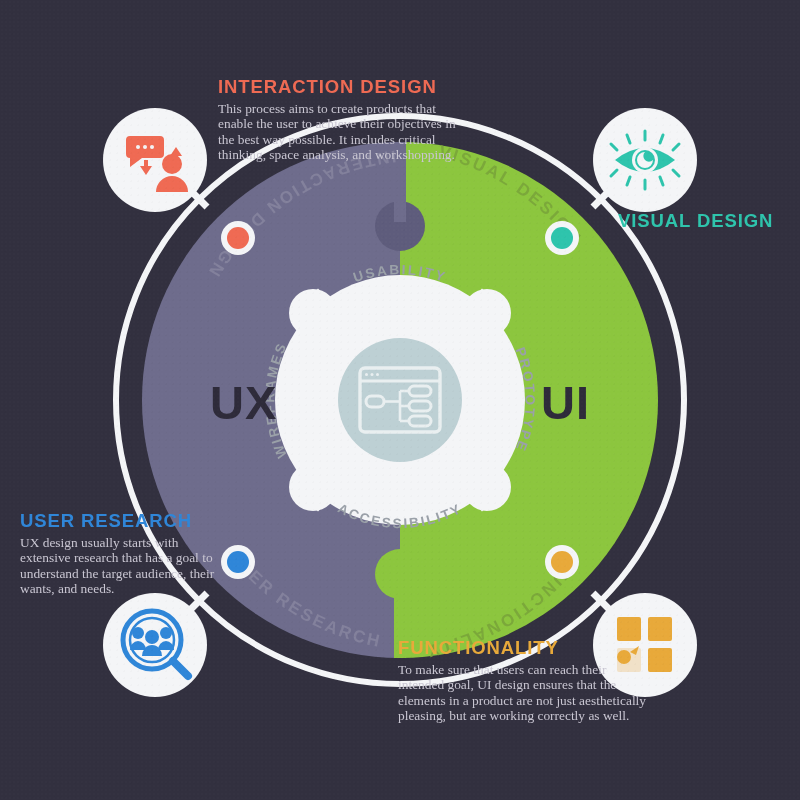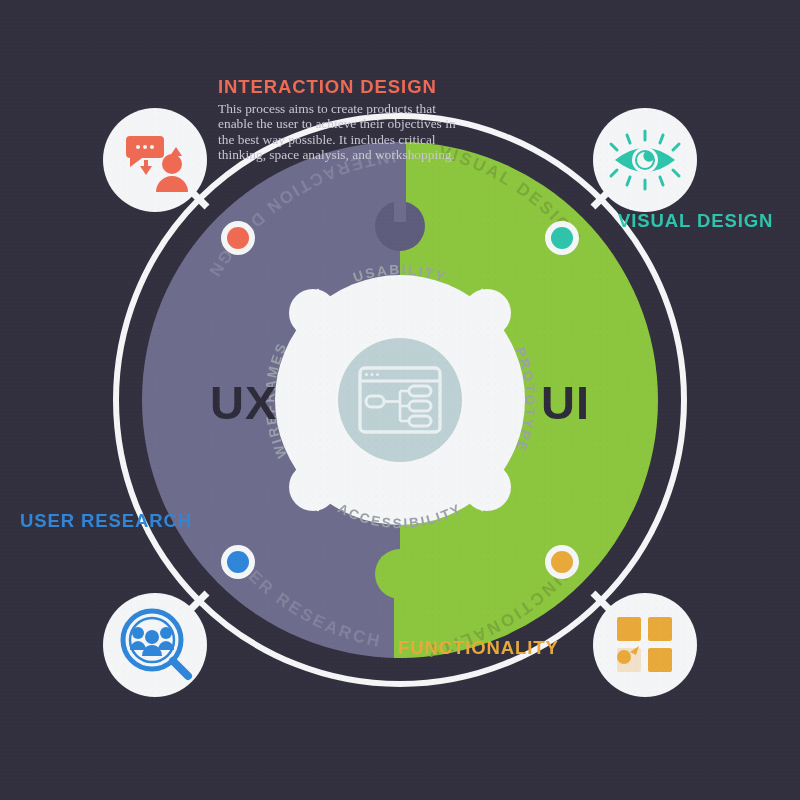--- a/index.html
+++ b/index.html
@@ -257,20 +257,22 @@
     <h2>INTERACTION DESIGN</h2>
     <p>This process aims to create products that enable the user to achieve their objectives in the best way possible. It includes critical thinking, space analysis, and workshopping.</p>
   </div>
 
   <div class="callout" id="callout-visual">
     <h2>VISUAL DESIGN</h2>
   </div>
 
   <div class="callout" id="callout-research">
     <h2>USER RESEARCH</h2>
+    <p>UX design usually starts with extensive research that has a goal to understand the target audience, their wants, and needs.</p>
   </div>
 
   <div class="callout" id="callout-functionality">
     <h2>FUNCTIONALITY</h2>
+    <p>To make sure that users can reach their intended goal, UI design ensures that the elements in a product are not just aesthetically pleasing, but are working correctly as well.</p>
   </div>
 
 </div>
 <div id="noise"></div>
 
 </body></html>

